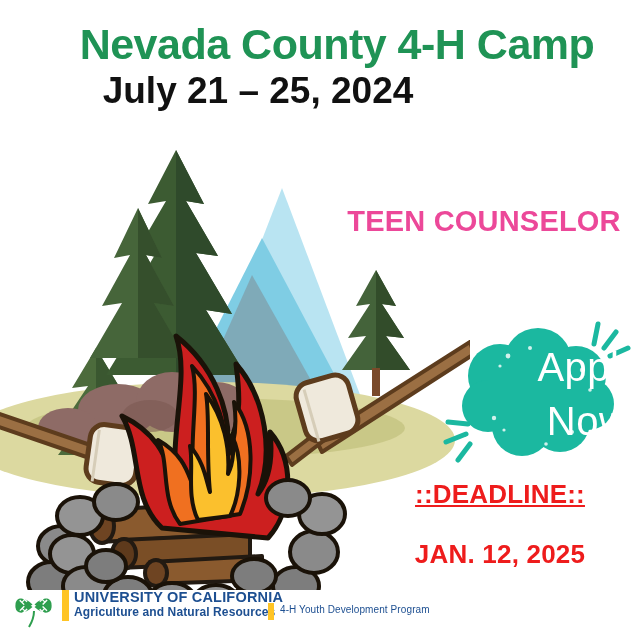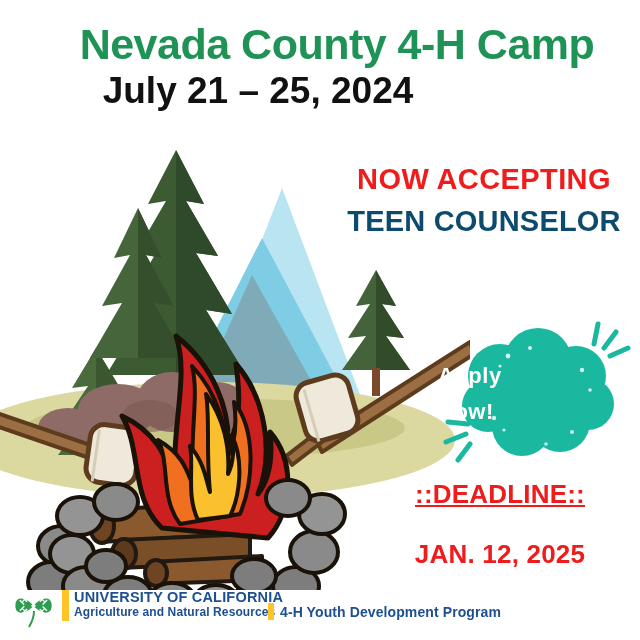--- a/index.html
+++ b/index.html
@@ -49,21 +49,21 @@
   
   .rc {
     position: absolute;
     left: 330px;
     width: 308px;
     text-align: center;
     font-weight: bold;
     white-space: nowrap;
   }
   .rc-now   { top: 163px;  font-size: 29px; color: #ee1c1c; letter-spacing: 0.4px; }
-  .rc-teen  { top: 205px;  font-size: 29px; color: #0c4a6e; letter-spacing: 0.2px; }
+  .rc-teen  { top: 205px;  font-size: 29px; color: #ec4899; letter-spacing: 0.2px; }
   .rc-apps  { top: 248px;  font-size: 29px; color: #111111; letter-spacing: 0.2px; }
 
   .dl {
     position: absolute;
     left: 362px;
     width: 276px;
     text-align: center;
     font-weight: bold;
     color: #ee1c1c;
     white-space: nowrap;
@@ -73,24 +73,24 @@
 
   
   .scene { position: absolute; left: 0; top: 110px; width: 470px; height: 480px; }
 
   
   .badge-wrap { position: absolute; left: 438px; top: 318px; width: 202px; height: 152px; }
   .badge-text {
     position: absolute;
     left: 0; top: 0; width: 202px; height: 152px;
     display: flex; flex-direction: column;
-    align-items: flex-start; justify-content: center;
+    align-items: flex-end; justify-content: center;
     color: #ffffff;
-    font-size: 22px;
-    font-weight: bold;
+    font-size: 40px;
+    font-weight: normal;
     line-height: 1.02;
     pointer-events: none;
     letter-spacing: 0.5px;
   }
   .badge-text span { display: block; }
   .badge-text .l2 { margin-top: 13px; }
 
   
   .footer { position: absolute; left: 0; bottom: 0; width: 640px; height: 62px; }
   .clover { position: absolute; left: 12px; top: 6px; }
@@ -101,21 +101,21 @@
     letter-spacing: 0.2px; white-space: nowrap;
   }
   .uc2 {
     position: absolute; left: 74px; top: 27px;
     font-size: 12px; font-weight: bold; color: #1d4f91;
     letter-spacing: 0.1px; white-space: nowrap;
   }
   .divbar { position: absolute; left: 268px; top: 25px; width: 6px; height: 17px; background: #ffc425; }
   .prog {
     position: absolute; left: 280px; top: 26px;
-    font-size: 14px; color: #1d4f91; letter-spacing: 0.1px; white-space: nowrap; font-weight: bold;
+    font-size: 10px; color: #1d4f91; letter-spacing: 0.1px; white-space: nowrap;
   }
 </style>
 </head>
 <body>
 
 <div id="poster">
 
   <div class="title">Nevada County 4-H Camp</div>
   <div class="subtitle">July 21 – 25, 2024</div>
 
@@ -235,21 +235,20 @@
           <ellipse cx="314" cy="442" rx="24" ry="21" fill="#8a8a8a" stroke="#1a1208" stroke-width="4"></ellipse>
           <ellipse cx="322" cy="404" rx="23" ry="20" fill="#949494" stroke="#1a1208" stroke-width="4"></ellipse>
           <ellipse cx="288" cy="388" rx="22" ry="18" fill="#8a8a8a" stroke="#1a1208" stroke-width="4"></ellipse>
           <ellipse cx="254" cy="466" rx="22" ry="17" fill="#7d7d7d" stroke="#1a1208" stroke-width="4"></ellipse>
           <ellipse cx="106" cy="456" rx="20" ry="16" fill="#7d7d7d" stroke="#1a1208" stroke-width="4"></ellipse>
         </g>
       </g>
     </svg>
   </div>
 
-  <div class="rc rc-now">NOW ACCEPTING</div>
   <div class="rc rc-teen">TEEN COUNSELOR</div>
 
   <div class="badge-wrap">
     <svg width="202" height="152" viewBox="0 0 202 152">
       <g>
         <path d="M156 26 L160 6" stroke="#1bb8a0" stroke-width="5" stroke-linecap="round"></path>
         <path d="M166 30 L178 14" stroke="#1bb8a0" stroke-width="5" stroke-linecap="round"></path>
         <path d="M172 38 L190 30" stroke="#1bb8a0" stroke-width="5" stroke-linecap="round"></path>
       </g>
       <g>

